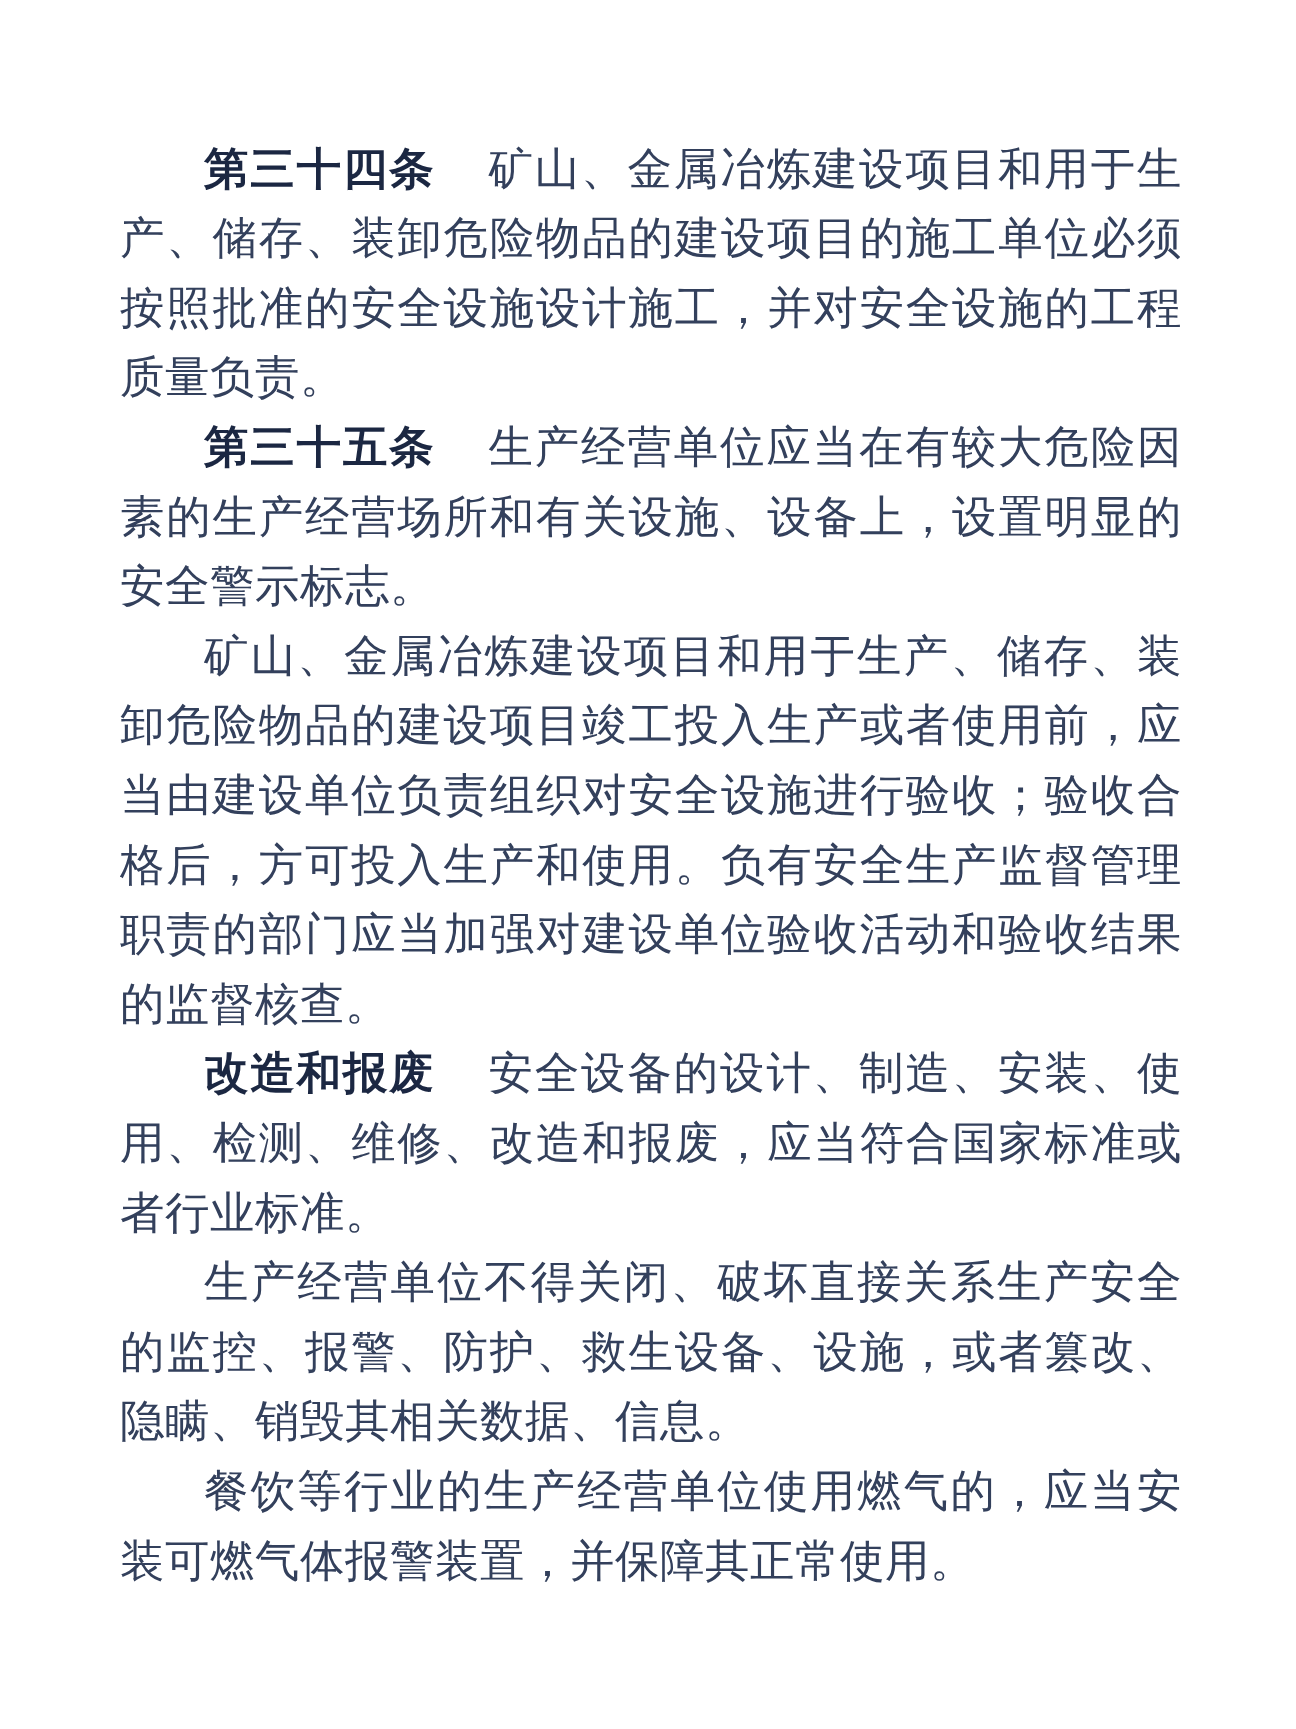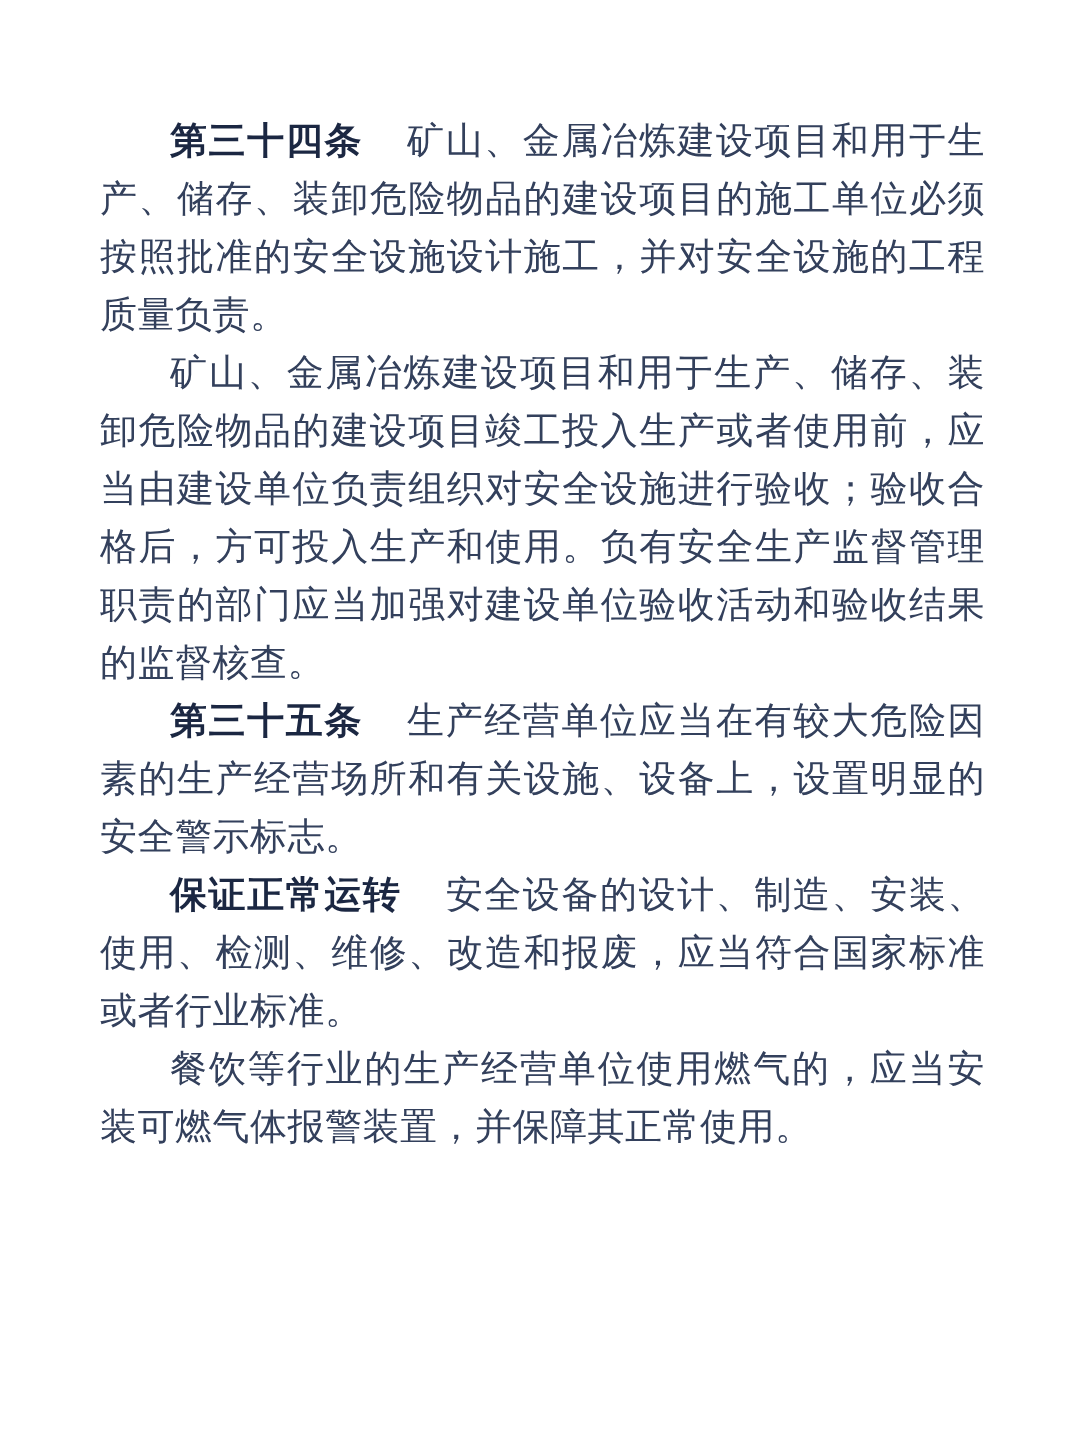--- a/index.html
+++ b/index.html
@@ -50,24 +50,25 @@
   }
 </style>
 </head>
 <body>
 
 <div class="page">
   <div class="doc-body">
 
     <p class="para"><span class="article-num">第三十四条</span><span>矿山、金属冶炼建设项目和用于生产、储存、装卸危险物品的建设项目的施工单位必须按照批准的安全设施设计施工，并对安全设施的工程质量负责。</span></p>
 
+    <p class="para"><span class="article-num">第三十五条</span><span>生产经营单位应当在有较大危险因素的生产经营场所和有关设施、设备上，设置明显的安全警示标志。</span></p>
+
     <p class="para"><span class="article-num"></span><span>矿山、金属冶炼建设项目和用于生产、储存、装卸危险物品的建设项目竣工投入生产或者使用前，应当由建设单位负责组织对安全设施进行验收；验收合格后，方可投入生产和使用。负有安全生产监督管理职责的部门应当加强对建设单位验收活动和验收结果的监督核查。</span></p>
 
-    <p class="para"><span class="article-num">第三十五条</span><span>生产经营单位应当在有较大危险因素的生产经营场所和有关设施、设备上，设置明显的安全警示标志。</span></p>
-
-    <p class="para"><span class="article-num">保证正常运转</span><span>安全设备的设计、制造、安装、使用、检测、维修、改造和报废，应当符合国家标准或者行业标准。</span></p>
+    <p class="para"><span class="article-num">改造和报废</span><span>安全设备的设计、制造、安装、使用、检测、维修、改造和报废，应当符合国家标准或者行业标准。</span></p>
 
 
+    <p class="para"><span class="article-num"></span><span>生产经营单位不得关闭、破坏直接关系生产安全的监控、报警、防护、救生设备、设施，或者篡改、隐瞒、销毁其相关数据、信息。</span></p>
 
     <p class="para"><span class="article-num"></span><span>餐饮等行业的生产经营单位使用燃气的，应当安装可燃气体报警装置，并保障其正常使用。</span></p>
 
   </div>
 </div>
 
 </body></html>

